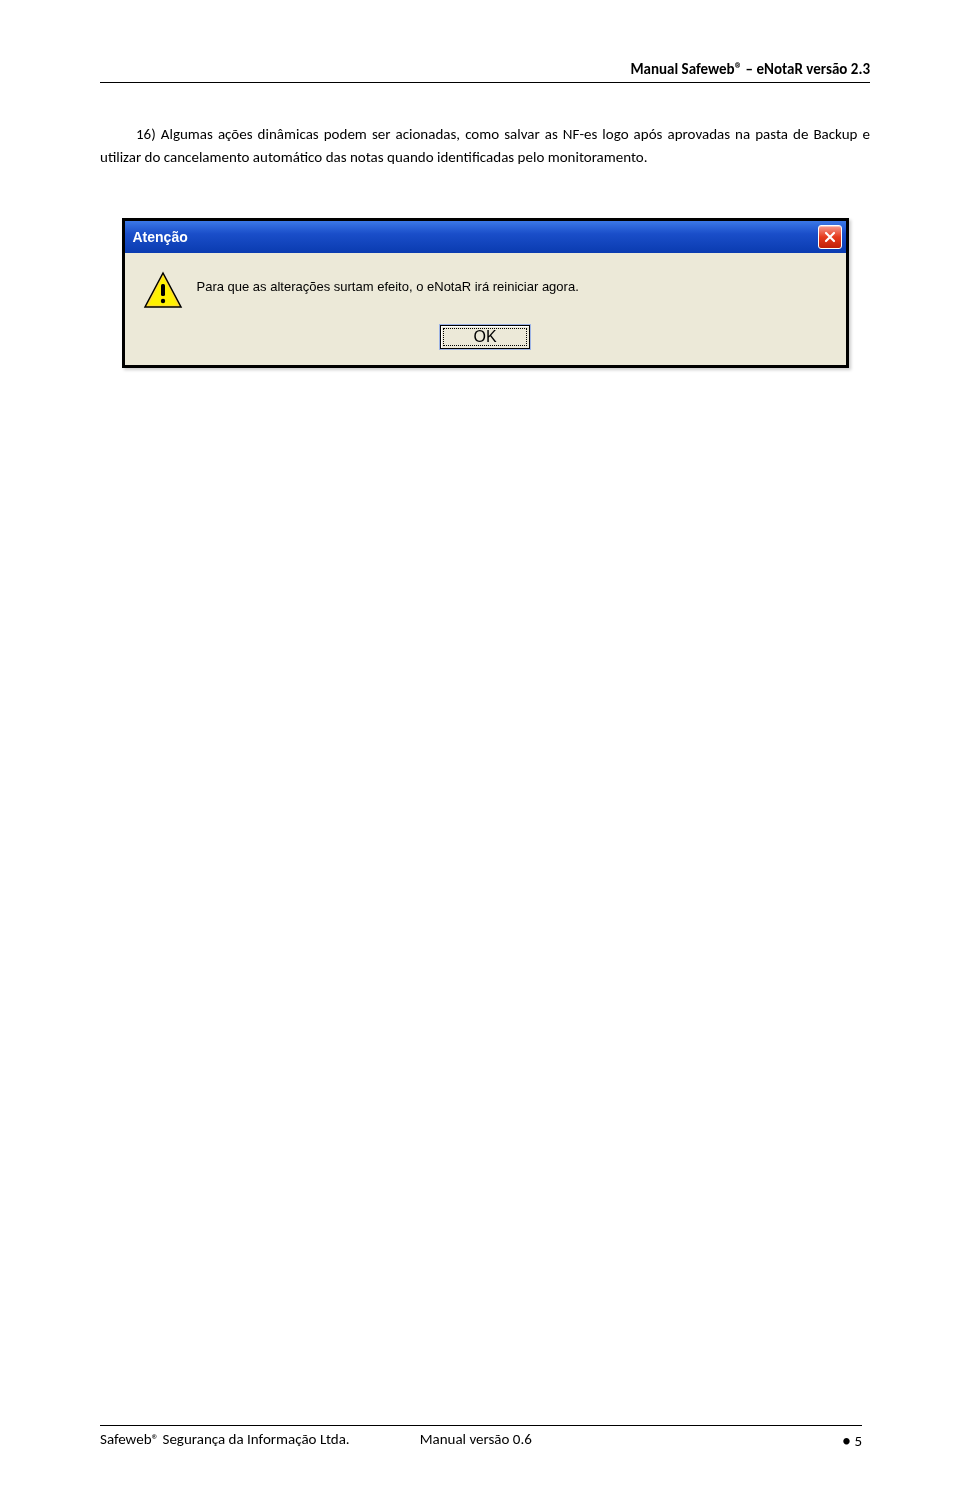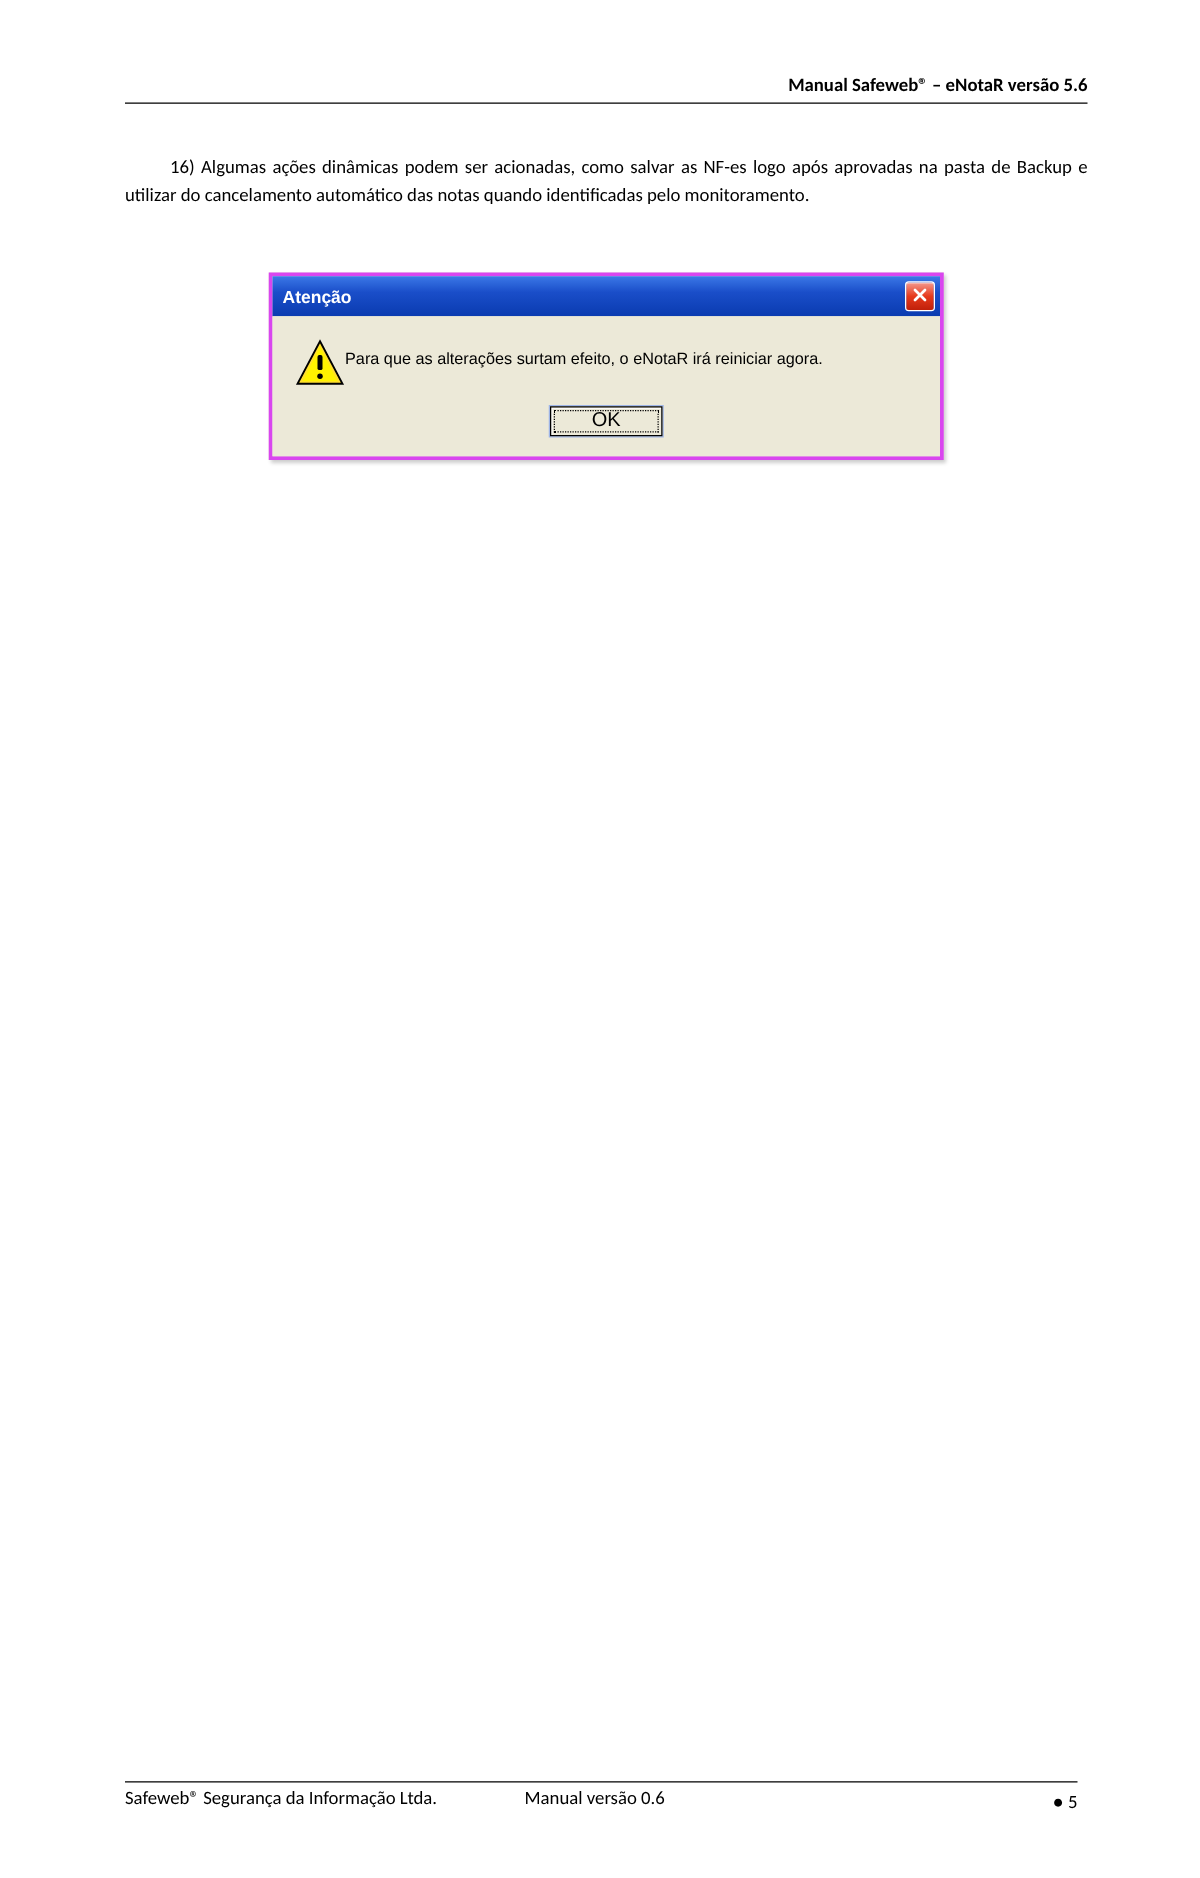--- a/index.html
+++ b/index.html
@@ -24,22 +24,22 @@
   }
   .body-text {
     font-size: 15px;
     line-height: 1.5;
     text-align: justify;
     margin-bottom: 18px;
   }
   .indent { text-indent: 36px; }
   .dialog-wrap {
     margin: 50px auto 0 auto;
-    width: 540px;
-    border: 3px solid #d946ef;
+    width: 727px;
+    border: 3px solid #000000;
     background: #ece9d8;
     box-shadow: 2px 2px 3px rgba(0,0,0,.2);
   }
   .titlebar {
     height: 32px;
     background: linear-gradient(to bottom, #3b78e7 0%, #1a4ec9 40%, #0a3bb0 100%);
     display: flex;
     align-items: center;
     justify-content: space-between;
     padding: 0 4px 0 8px;
@@ -59,20 +59,21 @@
     display: flex;
     align-items: center;
     justify-content: center;
     box-shadow: inset 0 1px 0 rgba(255,255,255,.4);
   }
   .close-btn svg { width: 12px; height: 12px; }
   .dialog-body {
     display: flex;
     align-items: flex-start;
     padding: 18px 18px 8px 18px;
+    gap: 14px;
     background: #ece9d8;
   }
   .warn-icon {
     width: 40px;
     height: 40px;
     flex-shrink: 0;
   }
   .dialog-msg {
     font-size: 13px;
     font-family: Tahoma, Arial, sans-serif;
@@ -108,21 +109,21 @@
   .footer-left { flex: 0 0 auto; }
   .footer-center { flex: 1; text-align: left; padding-left: 70px; }
   .footer-right { flex: 0 0 auto; }
   .bullet { font-size: 18px; vertical-align: -1px; }
 </style>
 </head>
 <body>
 
 <div class="page">
   <div class="header-line">
-    <span>Manual Safeweb® – eNotaR versão 5.6</span>
+    <span>Manual Safeweb® – eNotaR versão 2.3</span>
   </div>
 
   <p class="body-text indent">16) Algumas ações dinâmicas podem ser acionadas, como salvar as NF-es logo após aprovadas na pasta de Backup e utilizar do cancelamento automático das notas quando identificadas pelo monitoramento.</p>
 
   <div class="dialog-wrap">
     <div class="titlebar">
       <span class="titlebar-title">Atenção</span>
       <div class="close-btn">
         <span>
           <svg viewBox="0 0 12 12">

